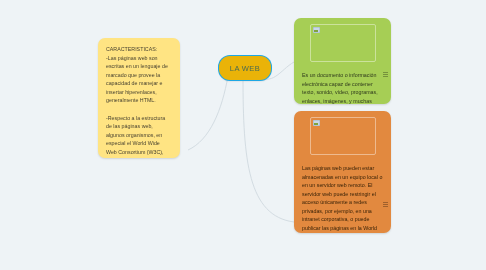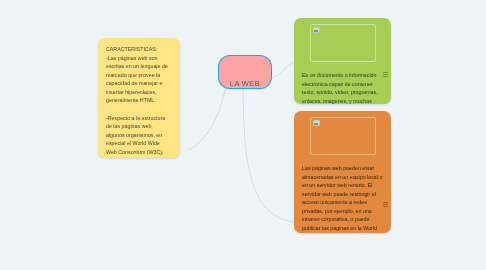--- a/index.html
+++ b/index.html
@@ -20,26 +20,26 @@
     position:absolute;
     left:0;top:0;
     width:486px;height:270px;
     pointer-events:none;
   }
 
   
   .root-node{
     position:absolute;
     left:219px; top:56px;
-    width:52px; height:32px;
+    width:52px; height:24px;
     border-radius:11px;
-    background:#fca5a5;
+    background:#eab308;
     box-shadow:0 0 0 1px #1ea7e4, 0 1px 2px rgba(0,0,0,.18);
     display:flex;
-    align-items:flex-end;
+    align-items:center;
     justify-content:center;
     z-index:5;
   }
   .root-node .root-label{
     font-size:7.5px;
     letter-spacing:.4px;
     color:#4a6b52;
     font-weight:400;
     white-space:nowrap;
   }

